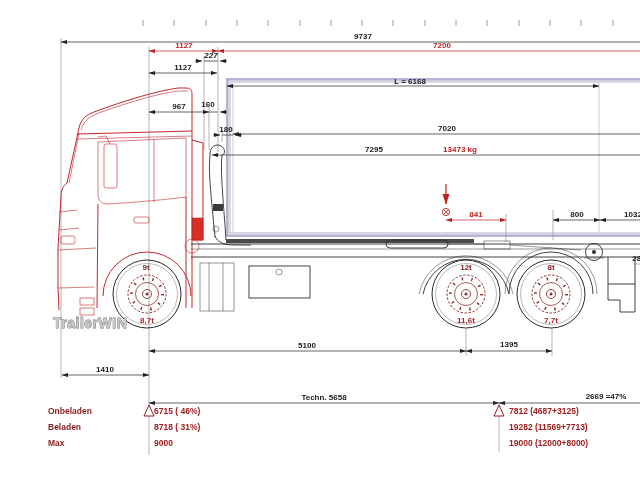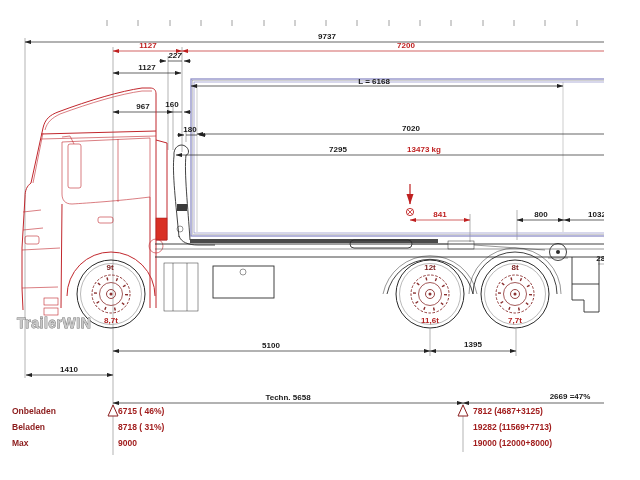--- a/index.html
+++ b/index.html
@@ -1,17 +1,17 @@
 <!DOCTYPE html>
 <html><head>
 <meta charset="utf-8">
 <style>
   html,body{margin:0;padding:0;background:#fff;}
   .canvas{position:relative;width:604px;height:480px;background:#ffffff;overflow:hidden;
-          font-family:"Liberation Sans",sans-serif;}
+          font-family:"Liberation Sans",sans-serif;padding-left:36px;}
   svg{display:block;}
   .dim{stroke:#222;stroke-width:0.7;fill:none;}
   .dimr{stroke:#bf1f1f;stroke-width:0.7;fill:none;}
   .ext{stroke:#555;stroke-width:0.45;fill:none;}
   .ext2{stroke:#999;stroke-width:0.5;fill:none;}
   .tick{stroke:#888;stroke-width:0.8;}
   .lbl{font-family:"Liberation Sans",sans-serif;font-size:8px;font-weight:bold;fill:#1a1a1a;text-anchor:middle;}
   .lblr{fill:#bf1f1f;}
   .it{font-style:italic;}
   .axlecap{font-family:"Liberation Sans",sans-serif;font-size:8px;font-weight:bold;fill:#7d2424;text-anchor:middle;}

